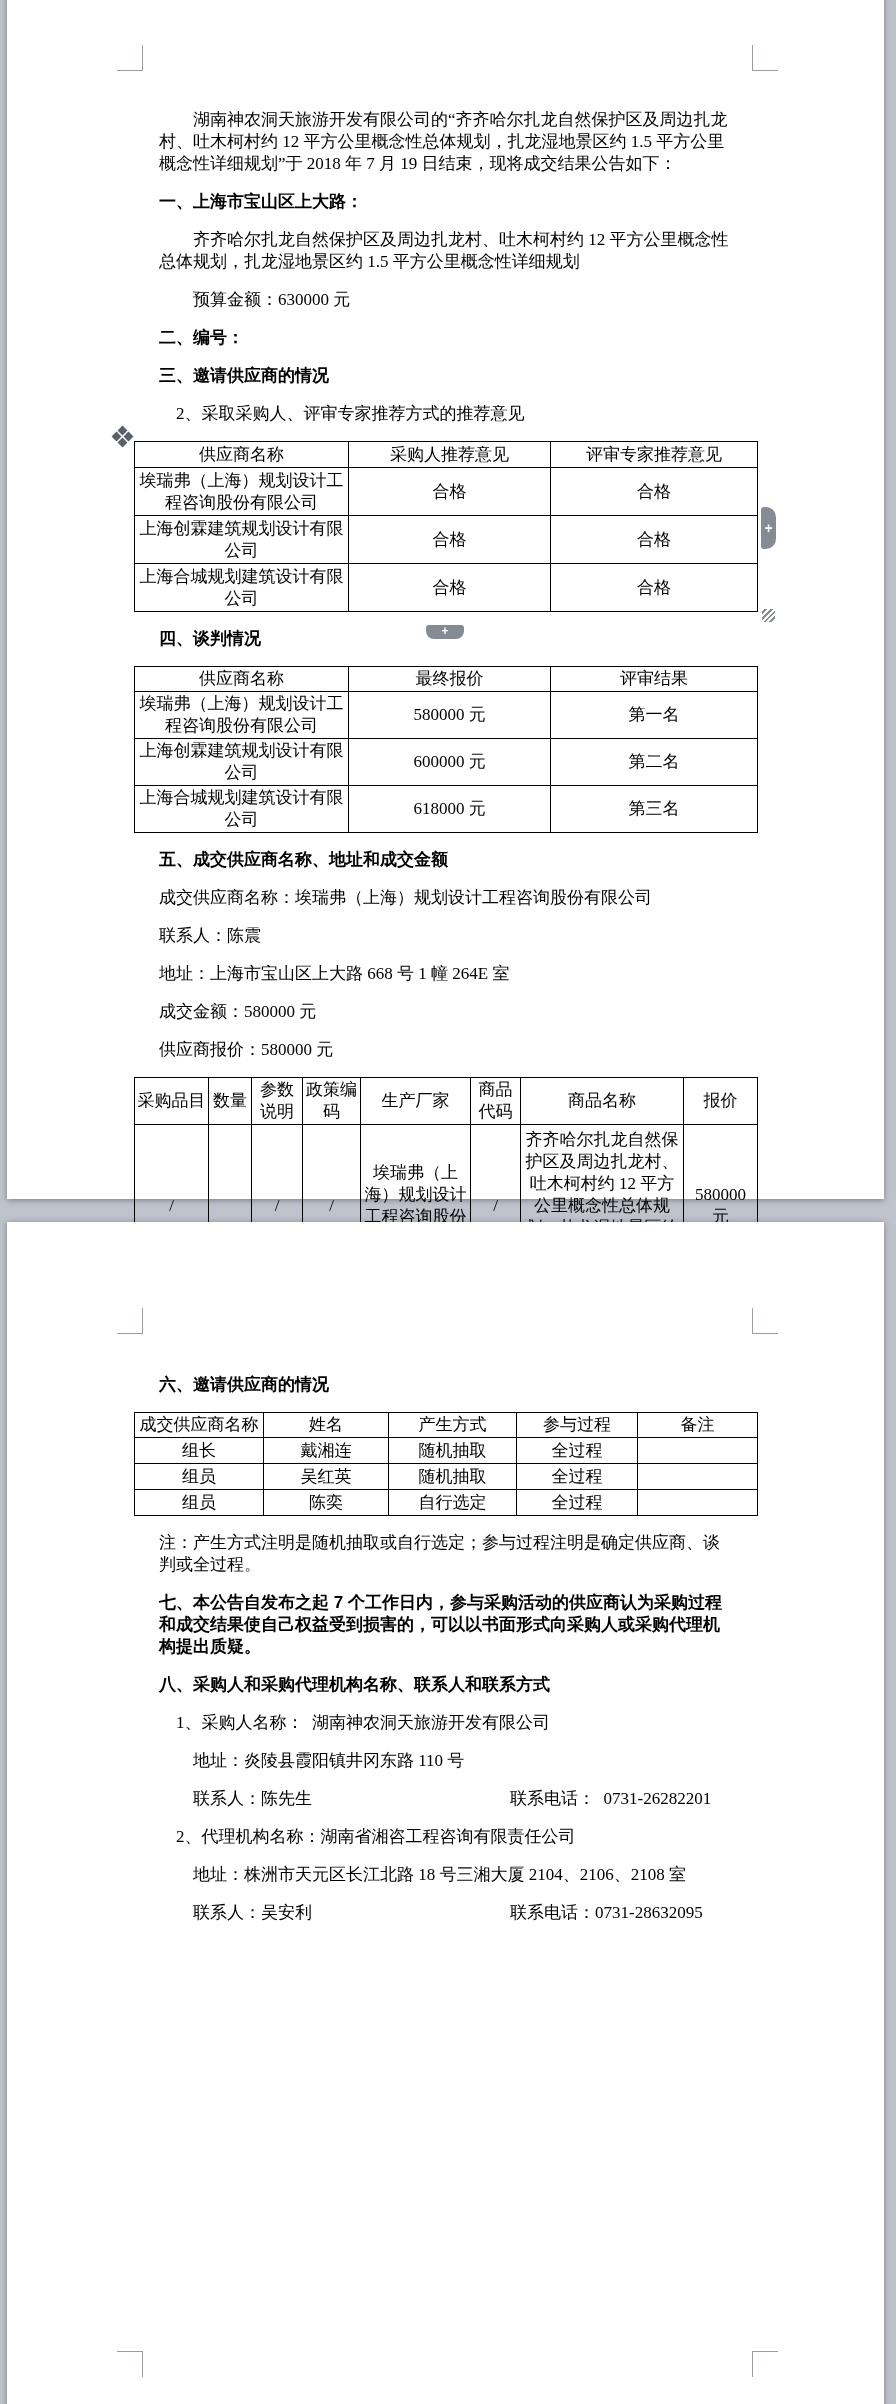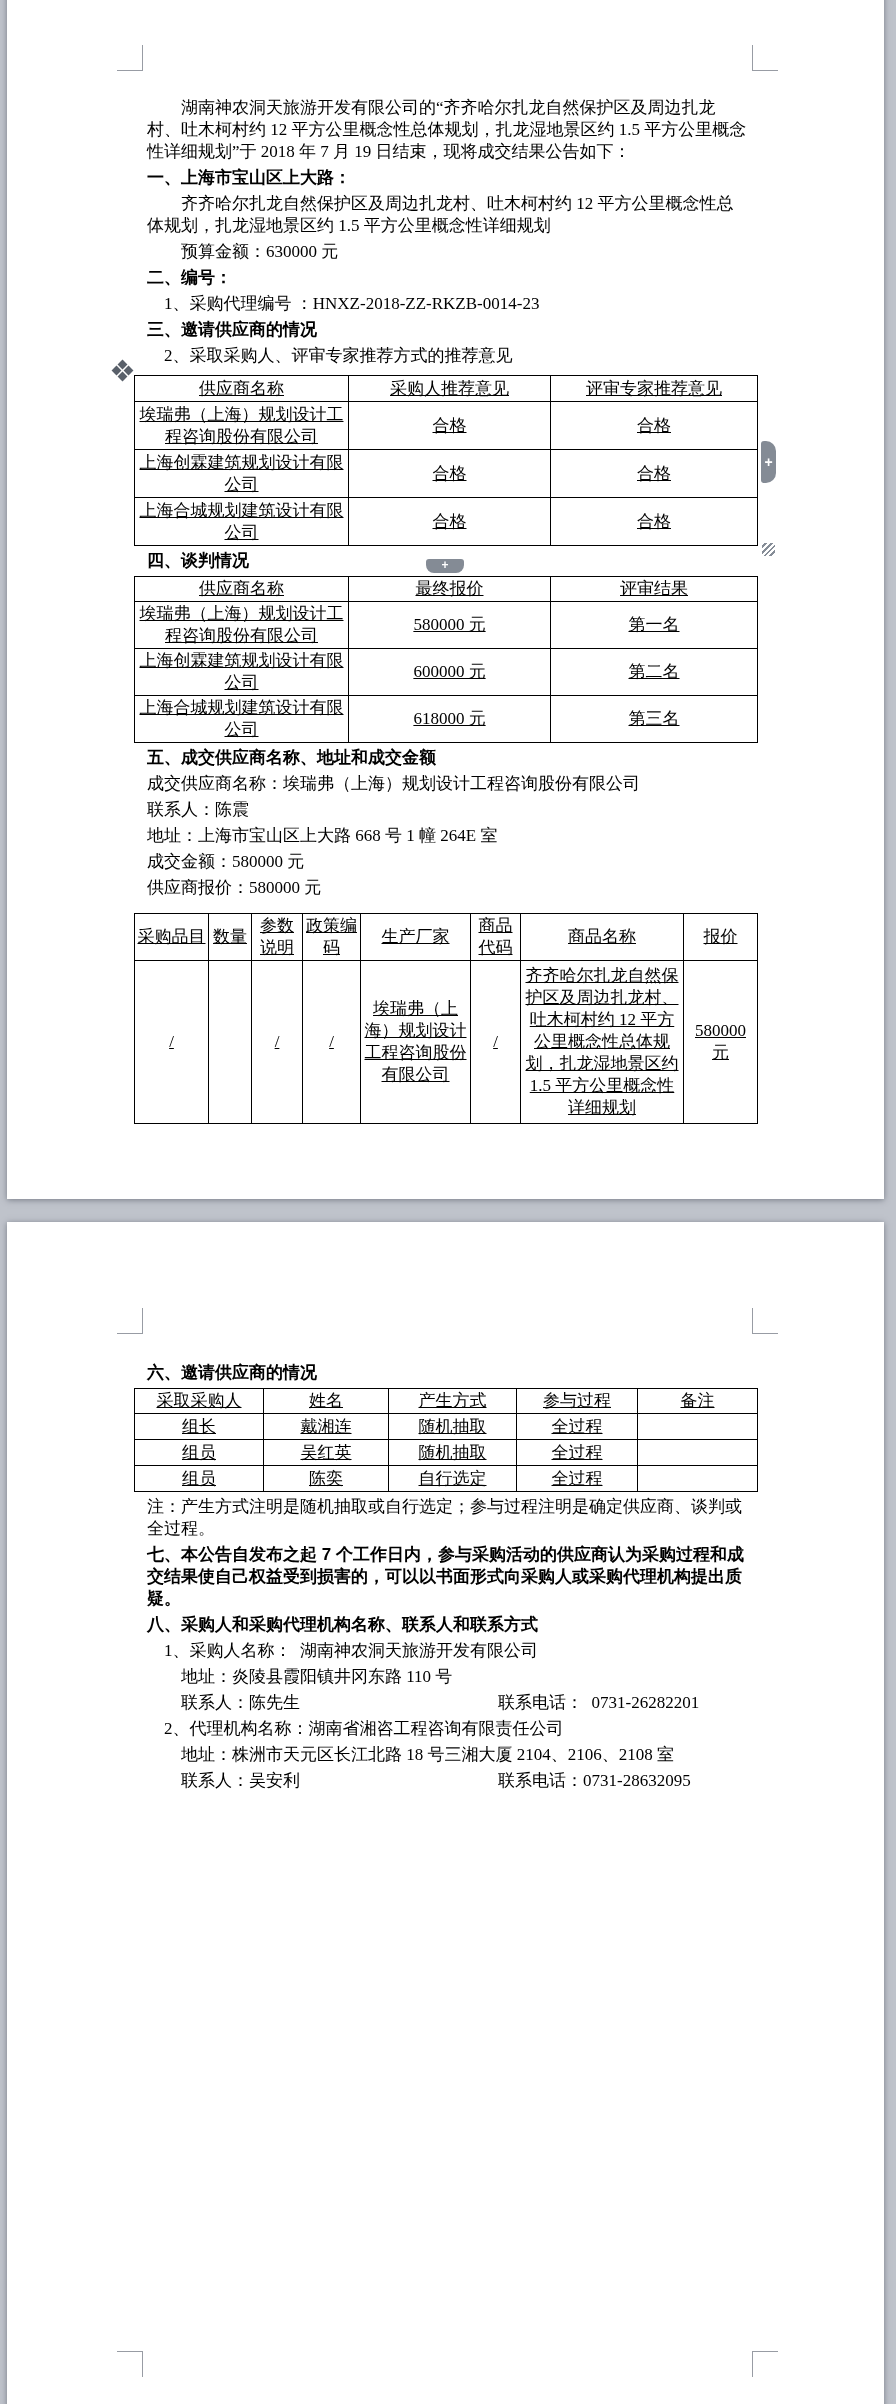--- a/index.html
+++ b/index.html
@@ -11,37 +11,37 @@
   }
   .page{
     position:absolute;left:7px;width:877px;background:#fff;
     box-shadow:0 1px 6px rgba(60,66,78,.55);
   }
   #page1{top:-41px;height:1240px;}
   #page2{top:1222px;height:1240px;}
   .content{position:absolute;left:136px;width:609px;top:0;}
   #page1 .content{padding-top:134px;}
   #page2 .content{padding-top:136px;}
-  p{margin:4px;font-size:17px;line-height:22px;white-space:pre-wrap;}
+  p{margin:16px;font-size:17px;line-height:22px;white-space:pre-wrap;}
   .b{font-weight:bold;font-family:"Liberation Sans","DejaVu Sans",sans-serif;}
   .indent1{text-indent:17px;}
   .indent2{text-indent:34px;}
   .rel{position:relative;}
   .phone{position:absolute;left:317px;top:0;}
   
   .mark{position:absolute;width:25px;height:25px;}
   .mark.tl{border-right:1px solid #989ca4;border-bottom:1px solid #989ca4;left:110px;top:86px;}
   .mark.tr{border-left:1px solid #989ca4;border-bottom:1px solid #989ca4;left:745px;top:86px;}
   .mark.bl{border-right:1px solid #989ca4;border-top:1px solid #989ca4;left:110px;top:1129px;}
   .mark.br{border-left:1px solid #989ca4;border-top:1px solid #989ca4;left:745px;top:1129px;}
   
   .twrap{position:relative;margin-top:8px;margin-bottom:2px;}
   table{border-collapse:collapse;table-layout:fixed;margin-left:-9px;width:623px;}
   th,td{border:1px solid #000;text-align:center;vertical-align:middle;
-        font-size:17px;line-height:22px;font-weight:normal;padding:1px 2px;overflow:hidden;text-decoration:underline;}
+        font-size:17px;line-height:22px;font-weight:normal;padding:1px 2px;overflow:hidden;}
   .t3 thead tr{height:26px;}  .t3 tbody tr{height:48px;}
   .t3b thead tr{height:23px;} .t3b tbody tr{height:47px;}
   .t8 thead tr{height:45px;}  .t8 tbody tr{height:163px;}
   .t5 thead tr{height:22px;}  .t5 tbody tr{height:26px;}
   
   .move-handle{position:absolute;left:-30px;top:-14px;width:20px;height:20px;}
   .move-handle i{position:absolute;width:7px;height:7px;background:#59606a;transform:rotate(45deg);}
   .move-handle i:nth-child(1){left:6px;top:0;}
   .move-handle i:nth-child(2){left:0;top:6px;}
   .move-handle i:nth-child(3){left:12px;top:6px;}
@@ -61,21 +61,20 @@
 <div class="page" id="page1">
   <div class="mark tl"></div>
   <div class="mark tr"></div>
 
   <div class="content">
     <p class="indent2">湖南神农洞天旅游开发有限公司的“齐齐哈尔扎龙自然保护区及周边扎龙村、吐木柯村约 12 平方公里概念性总体规划，扎龙湿地景区约 1.5 平方公里概念性详细规划”于 2018 年 7 月 19 日结束，现将成交结果公告如下：</p>
     <p class="b">一、上海市宝山区上大路：</p>
     <p class="indent2">齐齐哈尔扎龙自然保护区及周边扎龙村、吐木柯村约 12 平方公里概念性总体规划，扎龙湿地景区约 1.5 平方公里概念性详细规划</p>
     <p class="indent2">预算金额：630000 元</p>
     <p class="b">二、编号：</p>
-    <p class="indent1">1、采购代理编号 ：HNXZ-2018-ZZ-RKZB-0014-23</p>
     <p class="b">三、邀请供应商的情况</p>
     <p class="indent1">2、采取采购人、评审专家推荐方式的推荐意见</p>
 
     <div class="twrap">
       <div class="move-handle">
           <i></i>
           <i></i>
           <i></i>
           <i></i>
         </div>
@@ -211,21 +210,21 @@
       <table class="t5">
         <colgroup>
             <col style="width:129px">
             <col style="width:125px">
             <col style="width:128px">
             <col style="width:121px">
             <col style="width:120px">
           </colgroup>
         <thead>
             <tr>
-              <th>采取采购人</th>
+              <th>成交供应商名称</th>
               <th>姓名</th>
               <th>产生方式</th>
               <th>参与过程</th>
               <th>备注</th>
             </tr>
           </thead>
         <tbody>
             <tr>
               <td>组长</td>
               <td>戴湘连</td>

